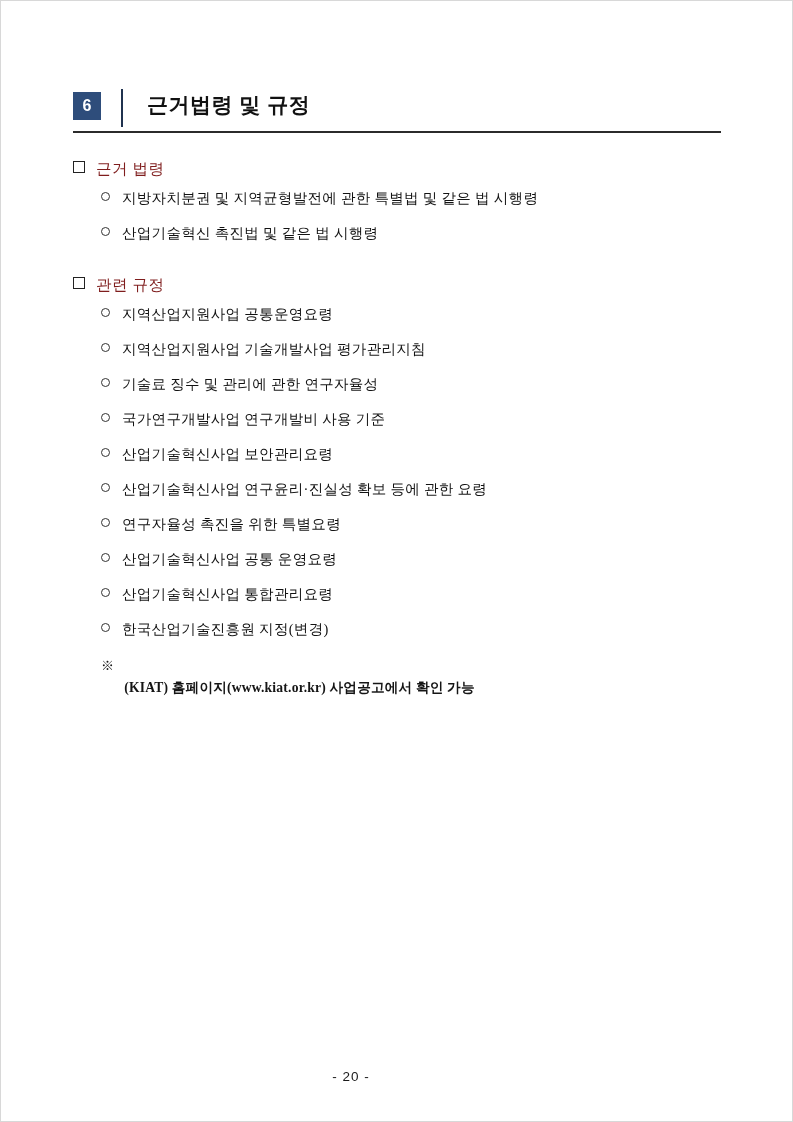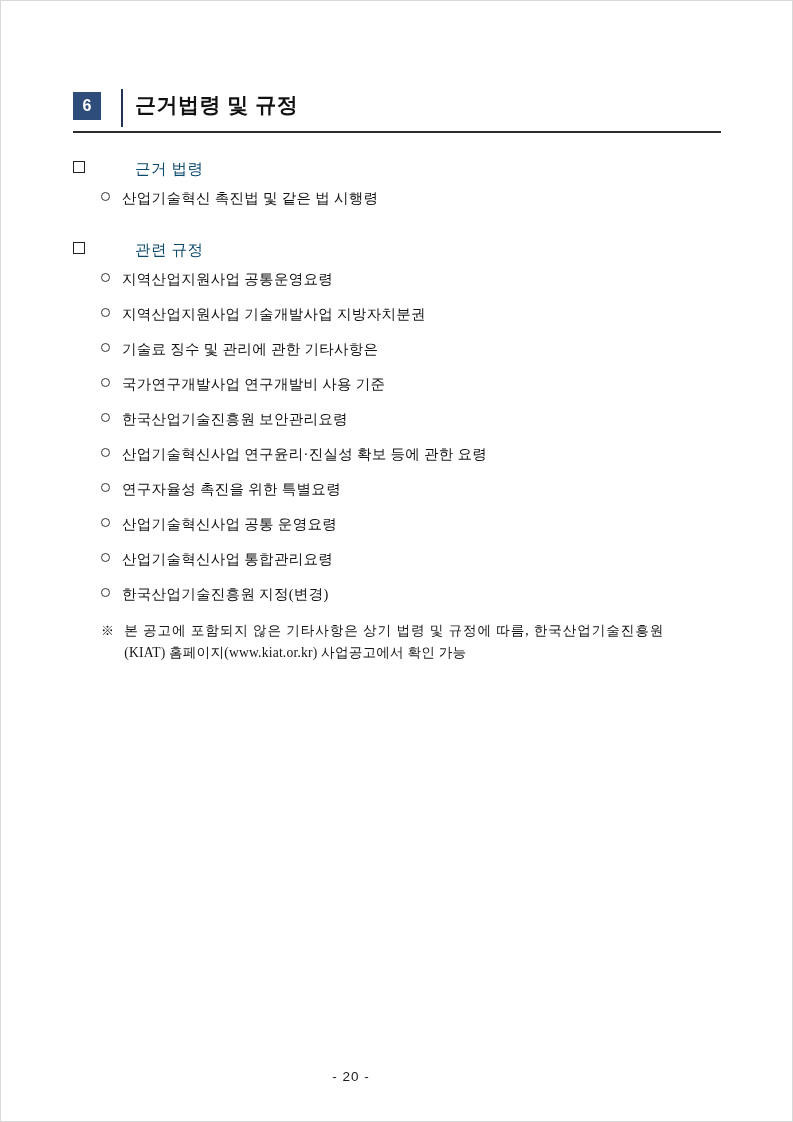--- a/index.html
+++ b/index.html
@@ -50,21 +50,21 @@
   .sec-divider {
     position: absolute;
     left: 48px;
     top: 0px;
     width: 2px;
     height: 38px;
     background: #20324f;
   }
   .sec-title {
     position: absolute;
-    left: 62px;
+    left: 74px;
     top: 2px;
     font-family: "Liberation Sans", sans-serif;
     font-weight: bold;
     font-size: 21px;
     letter-spacing: 0.5px;
     color: #111111;
     white-space: nowrap;
   }
   .sec-rule {
     position: absolute;
@@ -83,24 +83,23 @@
     width: 656px;
   }
   .group {
     margin-bottom: 18px;
   }
   .group-title {
     display: flex;
     align-items: baseline;
     font-size: 15.5px;
     letter-spacing: 0.5px;
-    color: #0c4a6e;
+    color: #7f1d1d;
     margin-bottom: 9px;
     padding-left: 0px;
-    gap: 39px;
   }
   .group-title .sq {
     display: inline-block;
     width: 10px;
     height: 10px;
     border: 1.3px solid #222;
     margin-right: 11px;
     position: relative;
     top: -1px;
     flex: 0 0 auto;
@@ -140,21 +139,21 @@
     margin-top: 2px;
   }
   .note .mark {
     flex: 0 0 auto;
     margin-right: 10px;
     font-size: 13px;
     line-height: 1.65;
   }
   .note-body { max-width: 612px; }
   .note-line1 { letter-spacing: 0.9px; }
-  .note-line2 { letter-spacing: 0.2px; }
+  .note-line2 { letter-spacing: 0.2px; font-weight: bold; }
 
   
   .footer {
     position: absolute;
     left: 0;
     top: 1068px;
     width: 700px;
     text-align: center;
     font-size: 13.5px;
     letter-spacing: 1px;
@@ -176,50 +175,54 @@
 
   <div class="content">
 
     <div class="group">
       <div class="group-title">
         <span class="sq"></span>
         <span>근거 법령</span>
       </div>
       <div class="item">
         <span class="circ"></span>
+        <span class="item-text">지방자치분권 및 지역균형발전에 관한 특별법 및 같은 법 시행령</span>
+      </div>
+      <div class="item">
+        <span class="circ"></span>
         <span class="item-text">산업기술혁신 촉진법 및 같은 법 시행령</span>
       </div>
     </div>
 
     <div class="gap"></div>
 
     <div class="group">
       <div class="group-title">
         <span class="sq"></span>
         <span>관련 규정</span>
       </div>
       <div class="item">
         <span class="circ"></span>
         <span class="item-text">지역산업지원사업 공통운영요령</span>
       </div>
       <div class="item">
         <span class="circ"></span>
-        <span class="item-text">지역산업지원사업 기술개발사업 지방자치분권</span>
-      </div>
-      <div class="item">
-        <span class="circ"></span>
-        <span class="item-text">기술료 징수 및 관리에 관한 기타사항은</span>
+        <span class="item-text">지역산업지원사업 기술개발사업 평가관리지침</span>
+      </div>
+      <div class="item">
+        <span class="circ"></span>
+        <span class="item-text">기술료 징수 및 관리에 관한 연구자율성</span>
       </div>
       <div class="item">
         <span class="circ"></span>
         <span class="item-text">국가연구개발사업 연구개발비 사용 기준</span>
       </div>
       <div class="item">
         <span class="circ"></span>
-        <span class="item-text">한국산업기술진흥원 보안관리요령</span>
+        <span class="item-text">산업기술혁신사업 보안관리요령</span>
       </div>
       <div class="item">
         <span class="circ"></span>
         <span class="item-text">산업기술혁신사업 연구윤리·진실성 확보 등에 관한 요령</span>
       </div>
       <div class="item">
         <span class="circ"></span>
         <span class="item-text">연구자율성 촉진을 위한 특별요령</span>
       </div>
       <div class="item">
@@ -231,21 +234,21 @@
         <span class="item-text">산업기술혁신사업 통합관리요령</span>
       </div>
       <div class="item">
         <span class="circ"></span>
         <span class="item-text">한국산업기술진흥원 지정(변경)</span>
       </div>
 
       <div class="note">
         <span class="mark">※</span>
         <span class="note-body">
-          <span class="note-line1">본 공고에 포함되지 않은 기타사항은 상기 법령 및 규정에 따름, 한국산업기술진흥원</span><br>
+          <br>
           <span class="note-line2">(KIAT) 홈페이지(www.kiat.or.kr) 사업공고에서 확인 가능</span>
         </span>
       </div>
     </div>
 
   </div>
 
   <div class="footer">- 20 -</div>
 </div>
 

